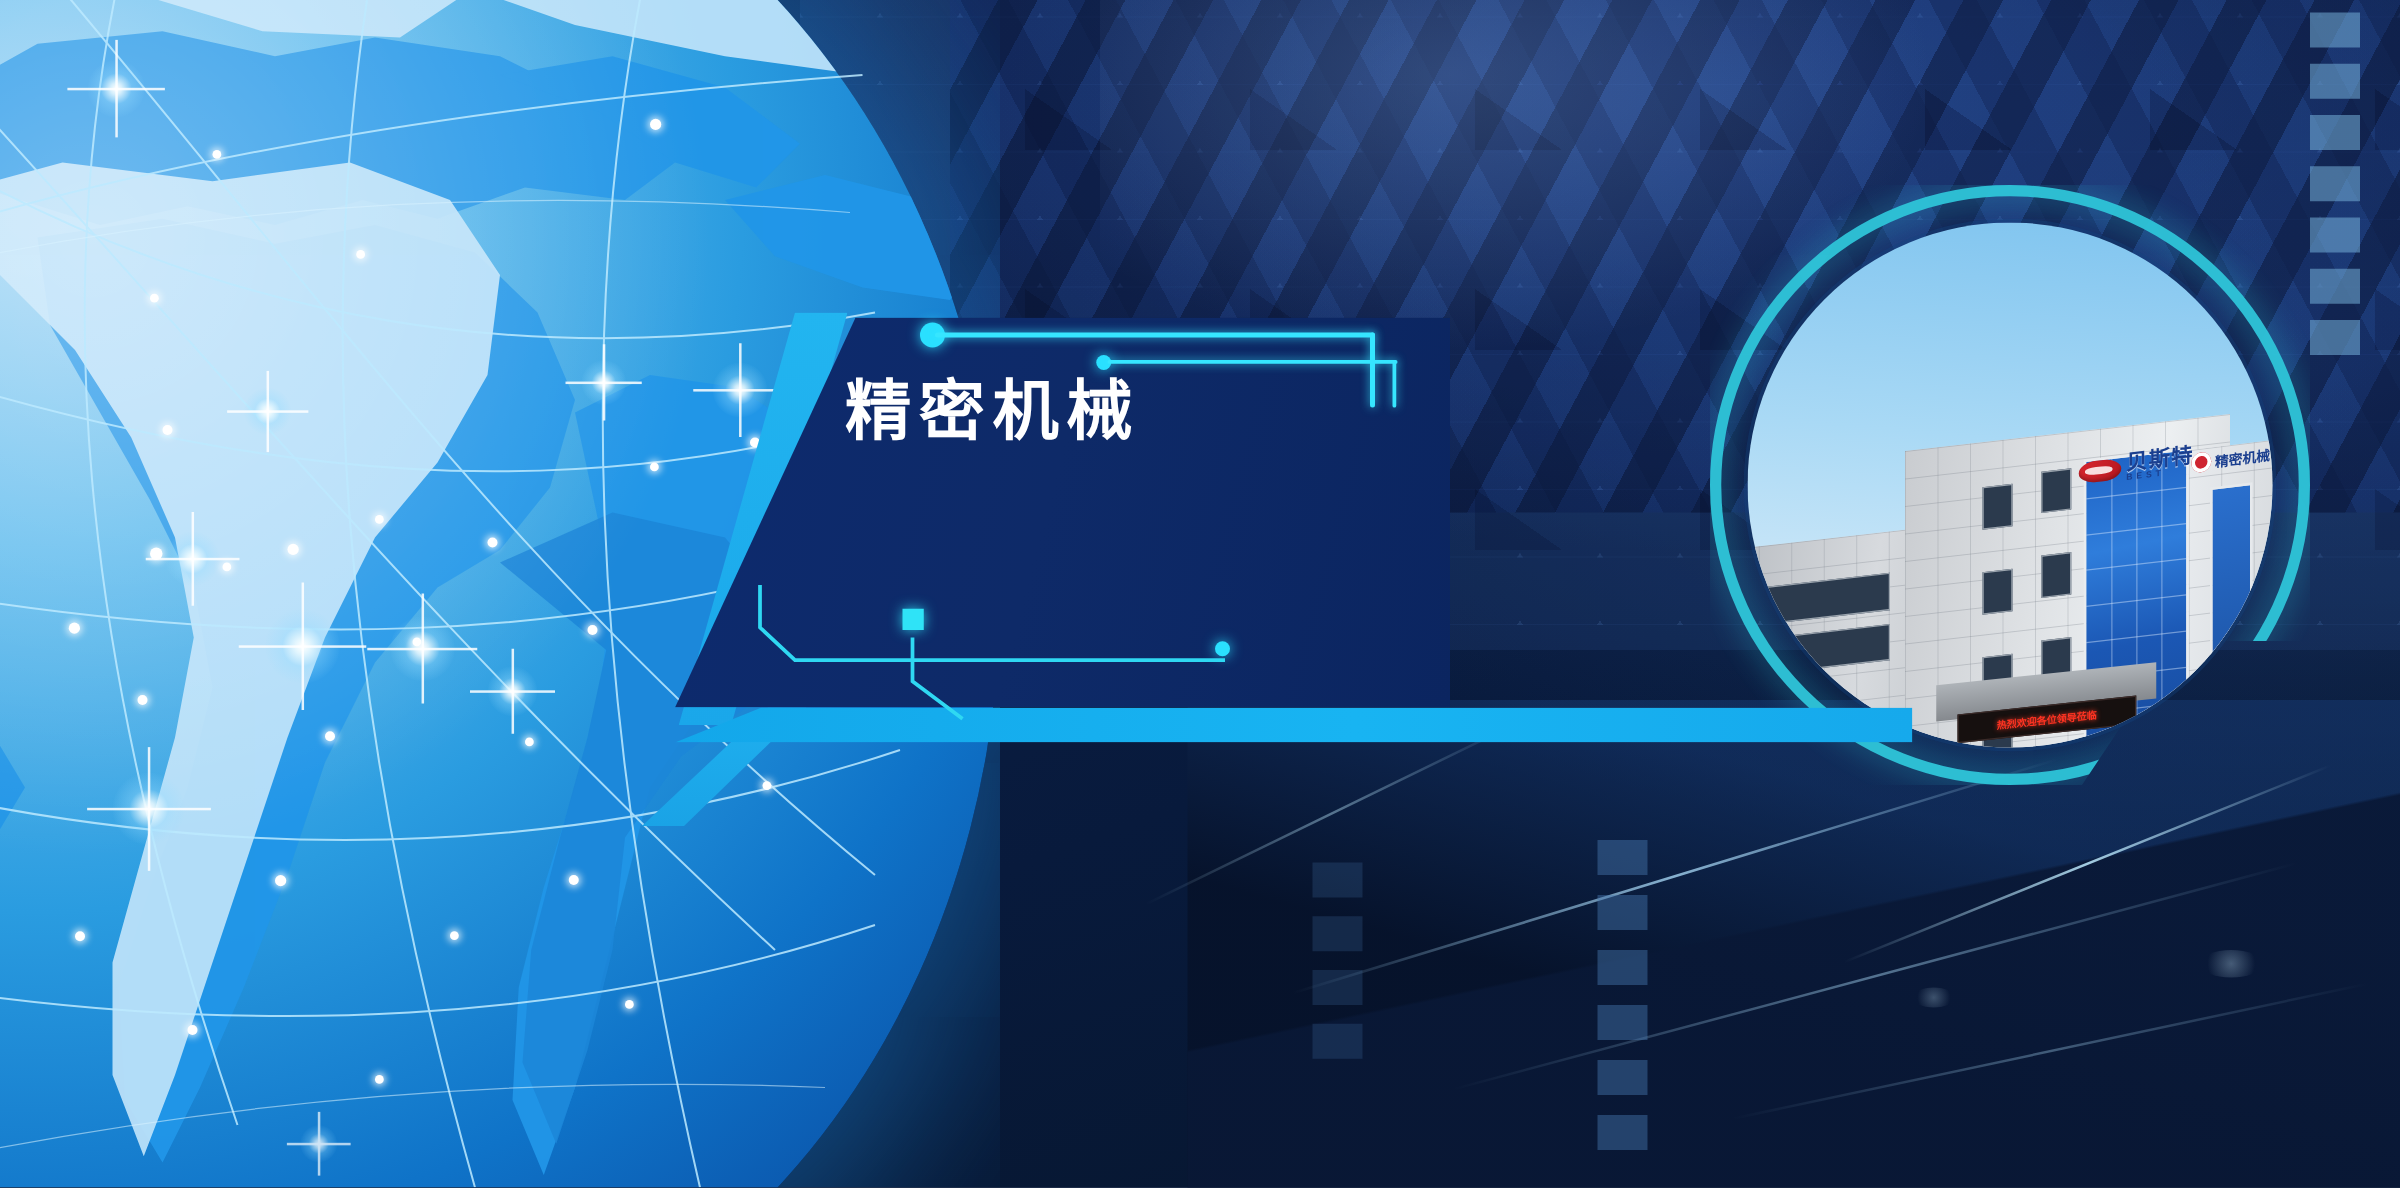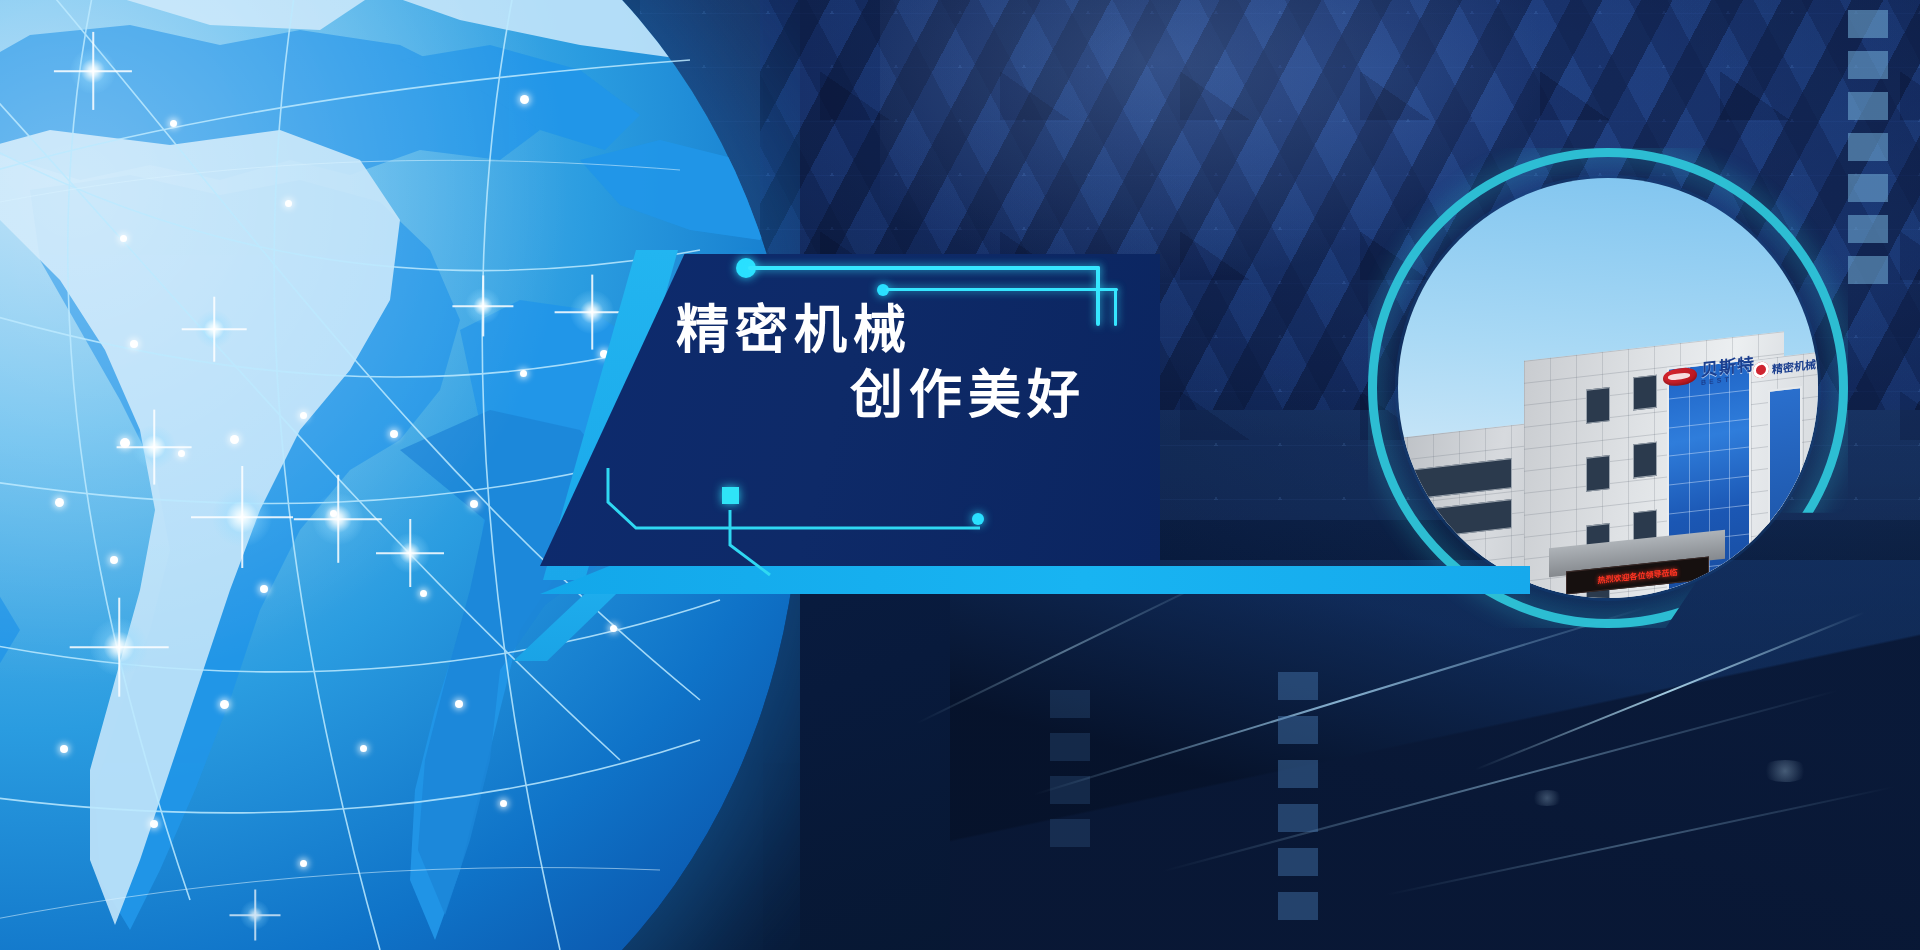--- a/index.html
+++ b/index.html
@@ -370,21 +370,20 @@
   <svg width="420" height="140" style="position:absolute;left:600px;top:450px;">
     <g stroke="#2fd8f2" stroke-width="3" fill="none">
       <path d="M130 60 L130 95 L170 125"></path>
       <path d="M8 18 L8 52 L36 78 L380 78"></path>
     </g>
   </svg>
   <div class="tdot" style="left:972px;top:513px;width:12px;height:12px;"></div>
 
   <div class="headline">
     <div class="h-l1">精密机械</div>
-    <div class="h-l2">创作美好</div>
   </div>
 
   <div class="ladder" style="left:1848px;top:10px;">
     <i></i>
       <i></i>
       <i></i>
       <i></i>
       <i></i>
       <i></i>
       <i></i>

